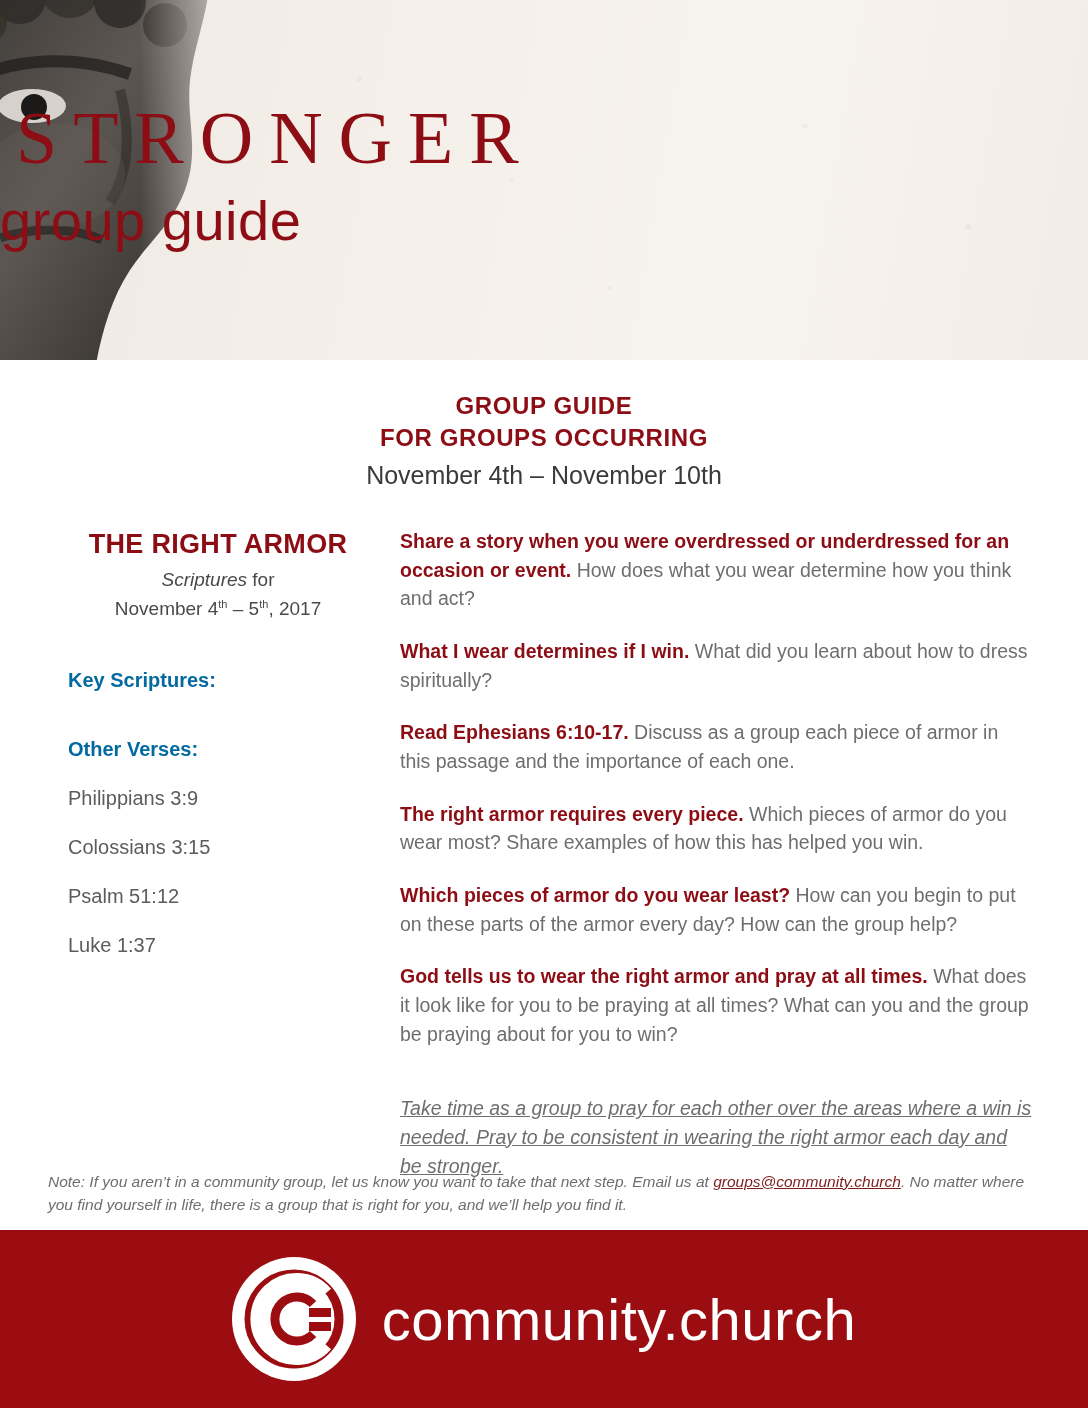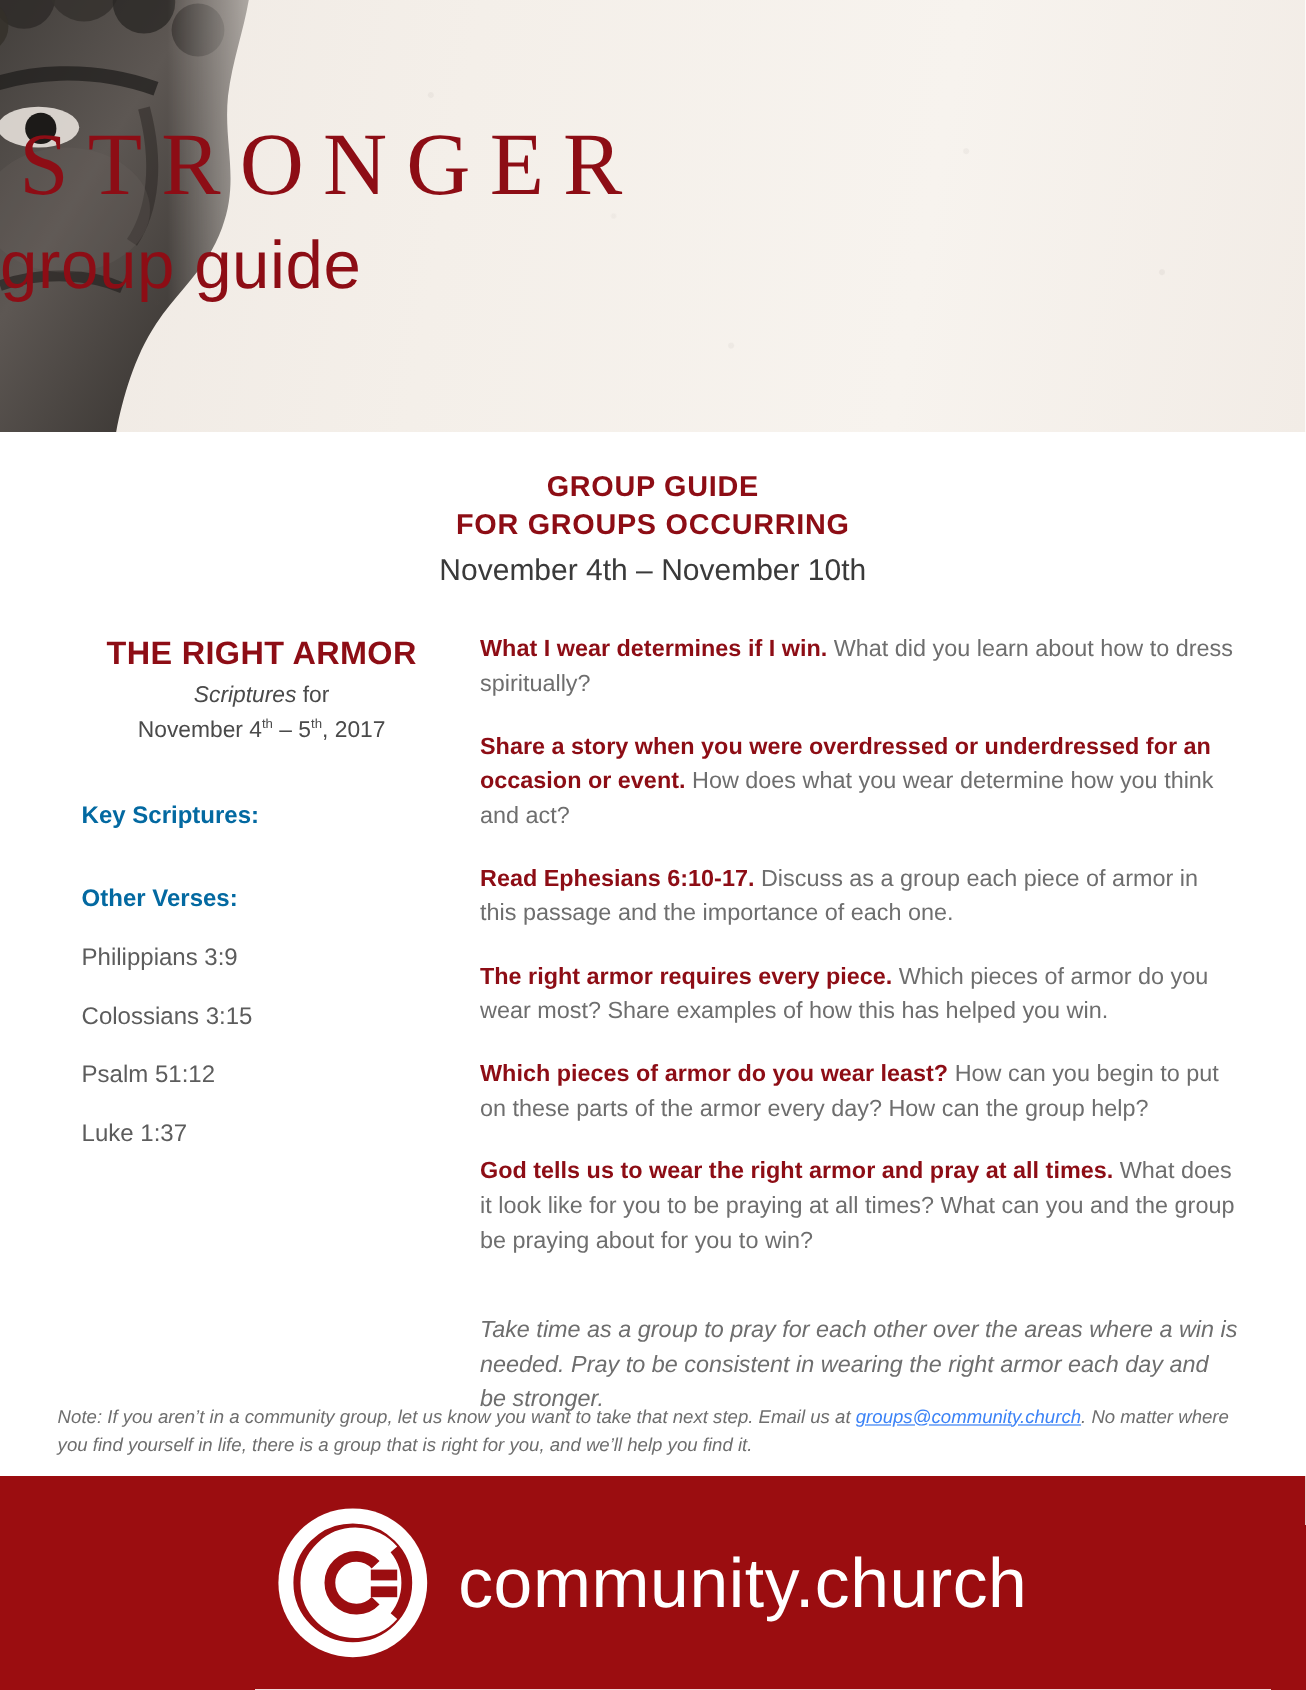--- a/index.html
+++ b/index.html
@@ -151,35 +151,36 @@
     color: #6e6e6e;
   }
   .q b {
     color: #8d0d15;
     font-weight: bold;
   }
   .q.italic {
     font-style: italic;
     color: #6e6e6e;
     margin-top: 46px;
+    text-decoration: underline;
   }
 
   
   .note {
     position: absolute;
     left: 48px;
     right: 40px;
     bottom: 192px;
     font-style: italic;
     font-size: 15.5px;
     line-height: 1.5;
     color: #6e6e6e;
   }
   .note a {
-    color: #3b82f6;
+    color: #7f1d1d;
   }
 
   
   .footer {
     position: absolute;
     left: 0; bottom: 0;
     width: 1088px;
     height: 178px;
     background: #9b0d10;
     display: flex;
@@ -284,24 +285,24 @@
       <ul class="verse-list spaced">
         <li>Philippians 3:9</li>
         <li>Colossians 3:15</li>
         <li>Psalm 51:12</li>
         <li>Luke 1:37</li>
       </ul>
     </div>
 
     <div class="col-right">
       <p class="q">
+        <b>Share a story when you were overdressed or underdressed for an occasion or event.</b><span> How does what you wear determine how you think and act?</span>
+      </p>
+      <p class="q">
         <b>What I wear determines if I win.</b><span> What did you learn about how to dress spiritually?</span>
-      </p>
-      <p class="q">
-        <b>Share a story when you were overdressed or underdressed for an occasion or event.</b><span> How does what you wear determine how you think and act?</span>
       </p>
       <p class="q">
         <b>Read Ephesians 6:10-17.</b><span> Discuss as a group each piece of armor in this passage and the importance of each one.</span>
       </p>
       <p class="q">
         <b>The right armor requires every piece.</b><span> Which pieces of armor do you wear most? Share examples of how this has helped you win.</span>
       </p>
       <p class="q">
         <b>Which pieces of armor do you wear least?</b><span> How can you begin to put on these parts of the armor every day? How can the group help?</span>
       </p>

